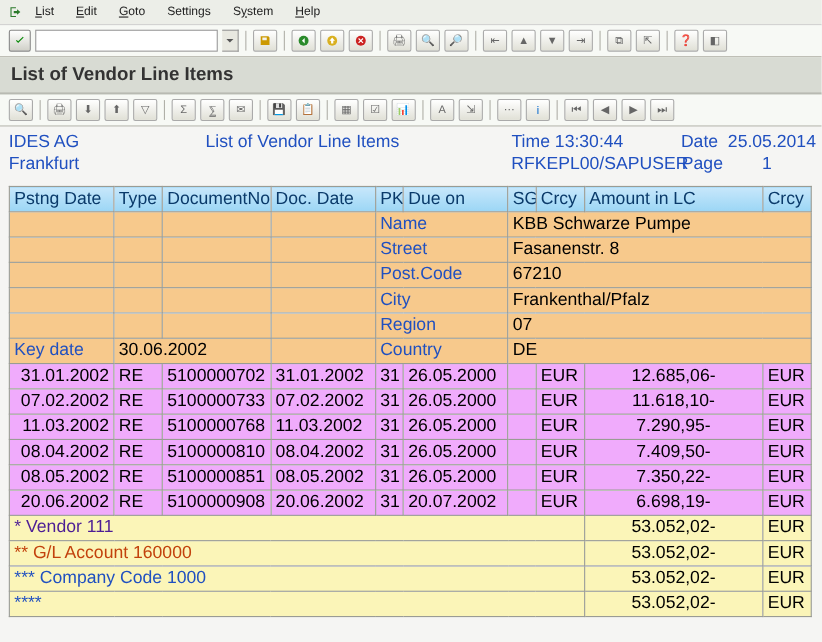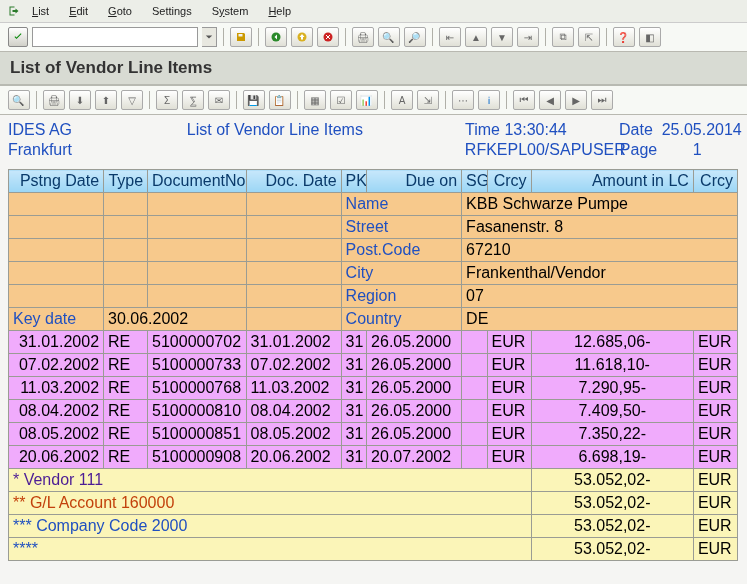--- a/index.html
+++ b/index.html
@@ -18,21 +18,21 @@
 .title-bar{background:#d8dbd3;border-bottom:2px solid #b8bab2;padding:6px 10px;font-size:17px;font-weight:bold;color:#333}
 .apptool{background:#f7f9f5;border-bottom:1px solid #b8b8b0;padding:4px 8px;display:flex;align-items:center;gap:4px}
 .report{font-family:Liberation Sans, sans-serif;font-size:16px;padding:6px 8px 20px 8px}
 .rh{display:flex;color:#2050c0;margin-bottom:2px}
 .rh .c1{width:180px}
 .rh .c2{width:280px}
 .rh .c3{width:155px}
 .rh .c4{width:120px}
 .tab{border-collapse:collapse;width:730px;table-layout:fixed}
 .tab td,.tab th{border:1px solid #9a9c94;padding:2px 4px;height:15px;overflow:hidden;white-space:nowrap;text-overflow:clip}
-.tab th{background:linear-gradient(#c7e7fb,#9bd6f5);color:#0a3a6a;font-weight:normal;text-align:right}
+.tab th{background:linear-gradient(#c7e7fb,#9bd6f5);color:#0a3a6a;font-weight:normal;text-align:left}
 .peach td{background:#f7c98c}
 .peach td.lbl{color:#2050c0}
 .peach td.val{background:#f7c98c}
 .white td{background:#f0abfc}
 .yellow td{background:#fbf5b8}
 .amt{text-align:center;padding-right:6px}
 .amtH{text-align:right;padding-right:6px}
 </style>
 </head>
 <body>
@@ -201,21 +201,21 @@
           <td></td>
       <td class="lbl" colspan="2">Post.Code</td>
       <td colspan="4">67210</td>
     </tr>
     <tr class="peach">
       <td></td>
           <td></td>
           <td></td>
           <td></td>
       <td class="lbl" colspan="2">City</td>
-      <td colspan="4">Frankenthal/Vendor</td>
+      <td colspan="4">Frankenthal/Pfalz</td>
     </tr>
     <tr class="peach">
       <td></td>
           <td></td>
           <td></td>
           <td></td>
       <td class="lbl" colspan="2">Region</td>
       <td colspan="4">07</td>
     </tr>
     <tr class="peach">
@@ -306,21 +306,21 @@
           <td colspan="8" style="color: #4c1d95;">*   Vendor 111</td>
           <td class="amt">53.052,02-</td>
           <td>EUR</td>
         </tr>
         <tr class="yellow">
           <td colspan="8" style="color: #c2410c;">**  G/L Account 160000</td>
           <td class="amt">53.052,02-</td>
           <td>EUR</td>
         </tr>
         <tr class="yellow">
-          <td colspan="8" style="color: rgb(32, 80, 192);">*** Company Code 2000</td>
+          <td colspan="8" style="color: rgb(32, 80, 192);">*** Company Code 1000</td>
           <td class="amt">53.052,02-</td>
           <td>EUR</td>
         </tr>
         <tr class="yellow">
           <td colspan="8" style="color: rgb(32, 80, 192);">****</td>
           <td class="amt">53.052,02-</td>
           <td>EUR</td>
         </tr>
       </tbody>
   </table>

